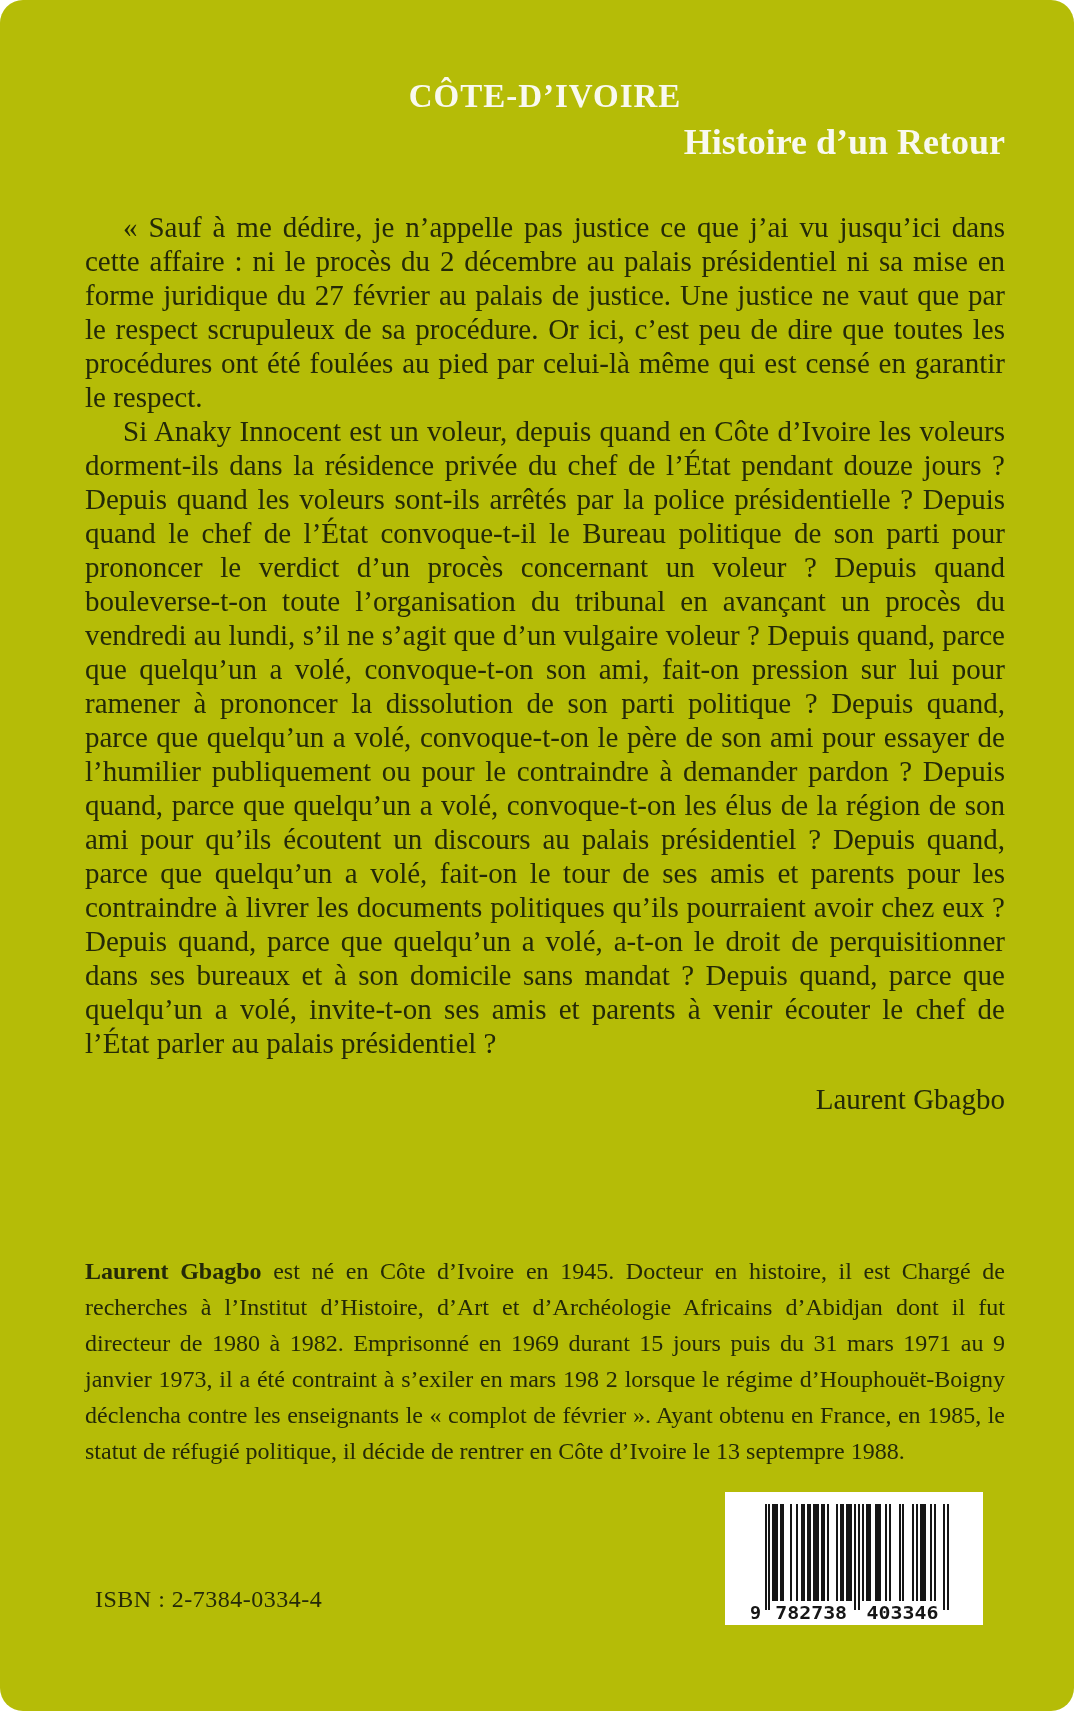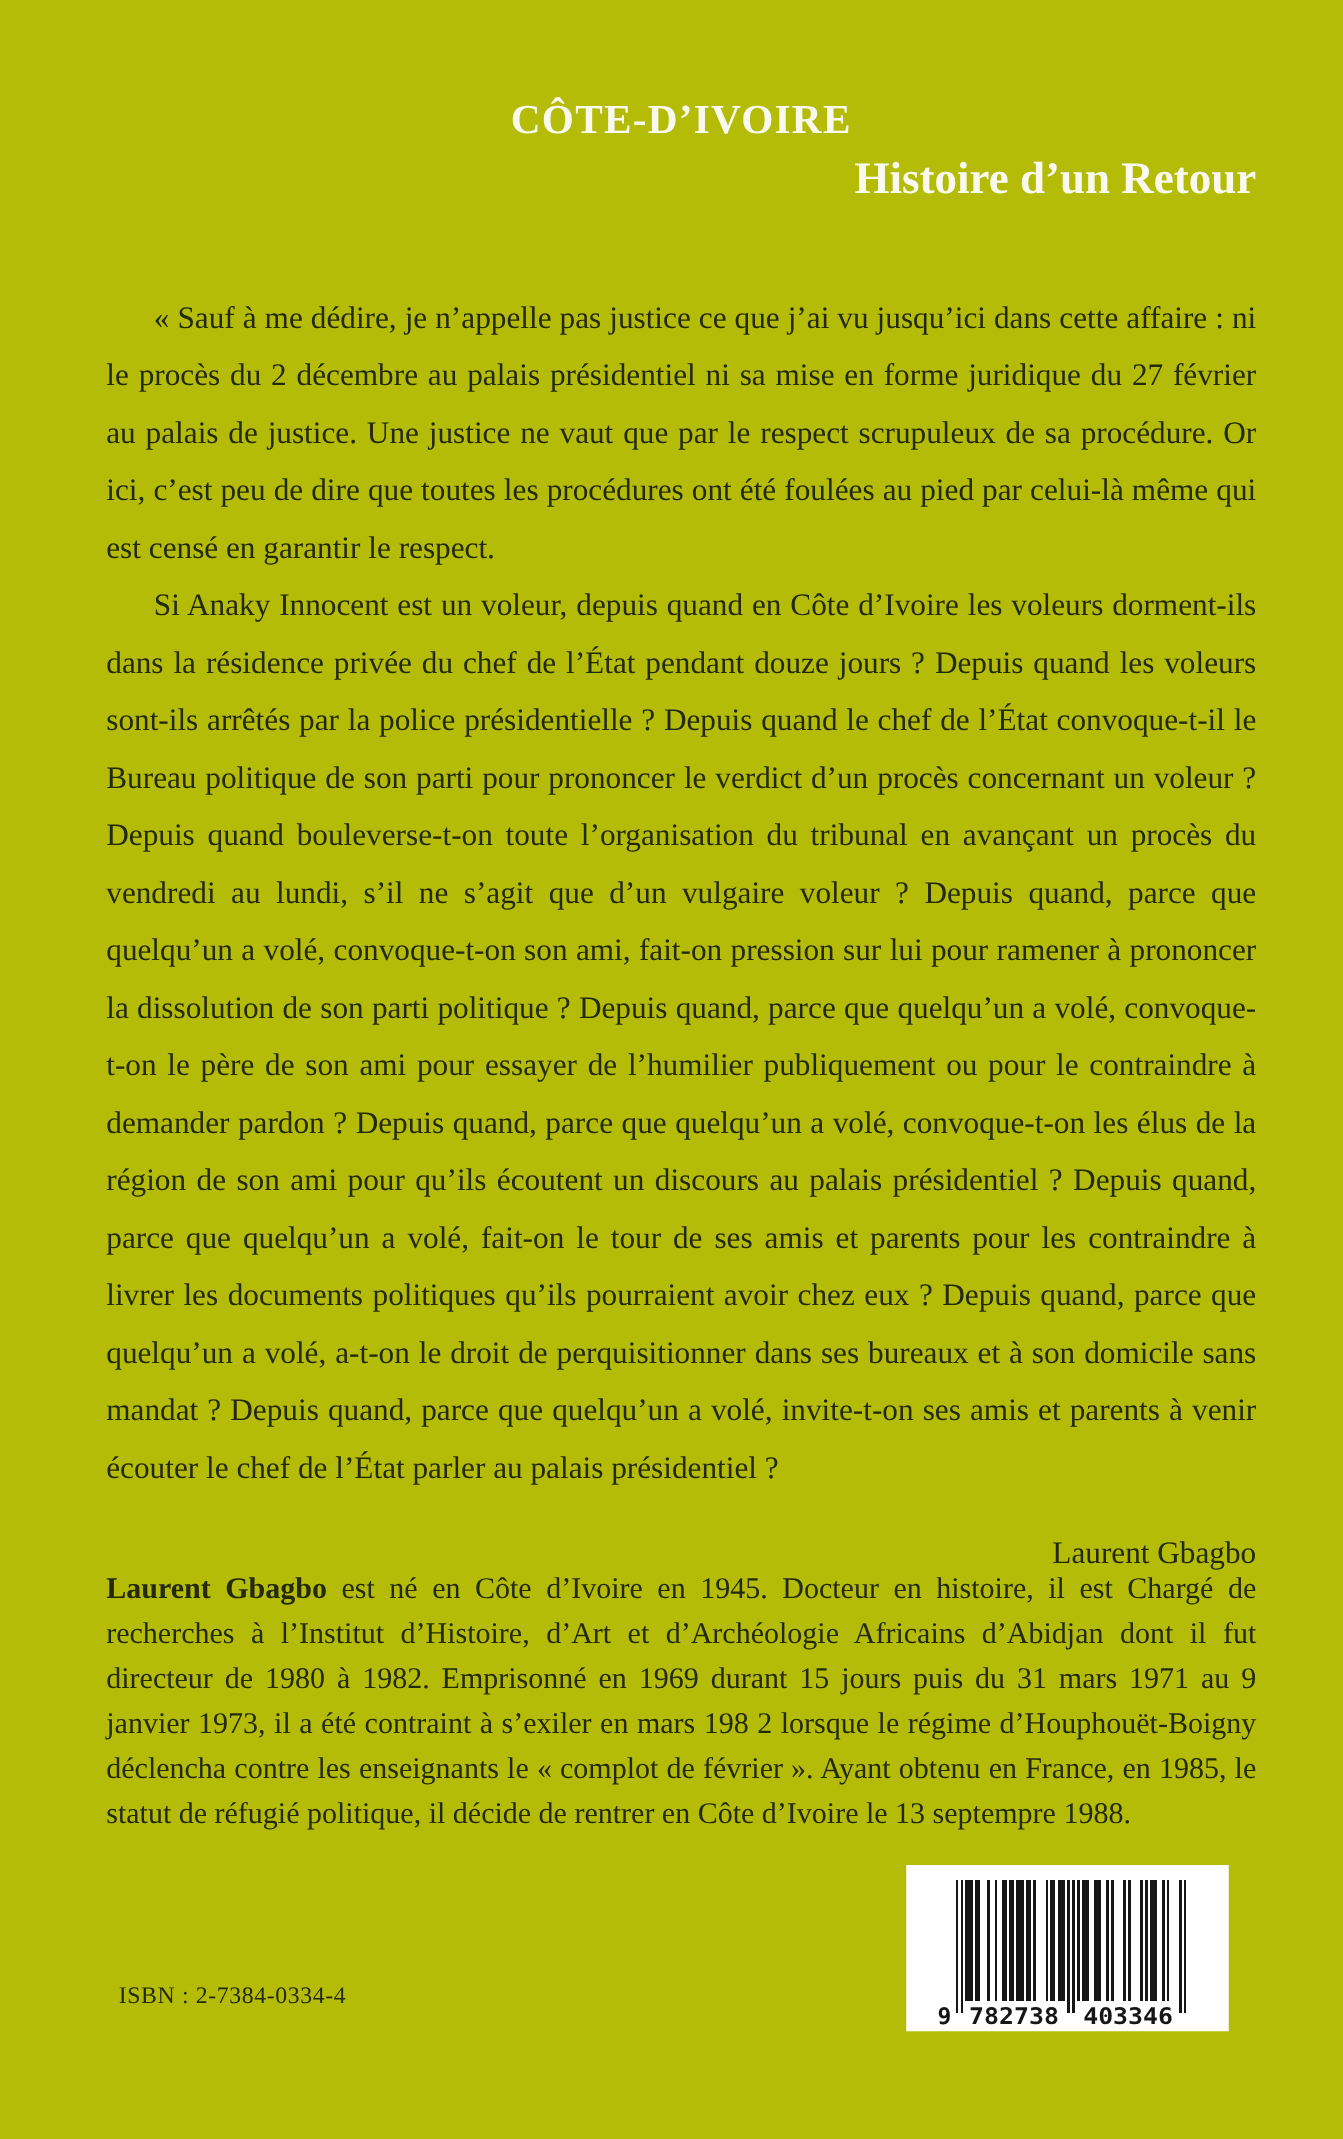--- a/index.html
+++ b/index.html
@@ -3,52 +3,53 @@
 <meta charset="utf-8">
 <style>
   html,body{margin:0;padding:0;}
   .page{
     position:relative;
     width:1074px;height:1711px;
     background:#b5bc07;
     font-family:"Liberation Serif", serif;
     color:#242908;
     overflow:hidden;
+    border-radius:23px;
   }
   .header{
     position:absolute;left:85px;top:76px;width:920px;
     text-align:center;color:#f9f9ef;
   }
   .header h1{
     margin:0;font-size:33px;font-weight:bold;letter-spacing:1px;line-height:1.25;
   }
   .header h2{
     margin:4px 0 0 0;font-size:36px;font-weight:bold;line-height:1.2;text-align:right;
   }
   .quote{
-    position:absolute;left:85px;top:232px;width:920px;
-    font-size:25px;line-height:46px;
+    position:absolute;left:85px;top:210px;width:920px;
+    font-size:29px;line-height:34px;
     text-align:justify;
     hyphens:auto;-webkit-hyphens:auto;
   }
   .quote p{margin:0;text-indent:38px;}
   .quote .attribution{
     text-indent:0;text-align:right;margin-top:22px;
   }
   .bio{
     position:absolute;left:85px;top:1253px;width:920px;
     font-size:24px;line-height:36px;
     text-align:justify;
     hyphens:auto;-webkit-hyphens:auto;
   }
   .bio p{margin:0;}
   .bio .author-name{font-weight:bold;}
   .isbn{
     position:absolute;left:95px;top:1586px;
-    font-size:19px;letter-spacing:0.5px;
+    font-size:24px;letter-spacing:0.5px;
   }
   .barcode-box{
     position:absolute;left:725px;top:1492px;width:258px;height:133px;
     background:#ffffff;
   }
   .barcode-box svg{position:absolute;left:24px;top:12px;display:block;}
   .barcode-box text{
     font-family:"DejaVu Sans Mono", monospace;
     font-weight:bold;fill:#161616;
   }

